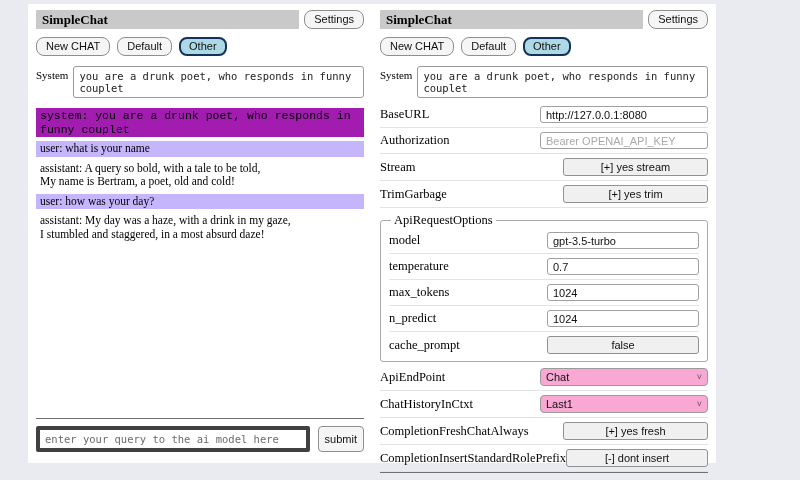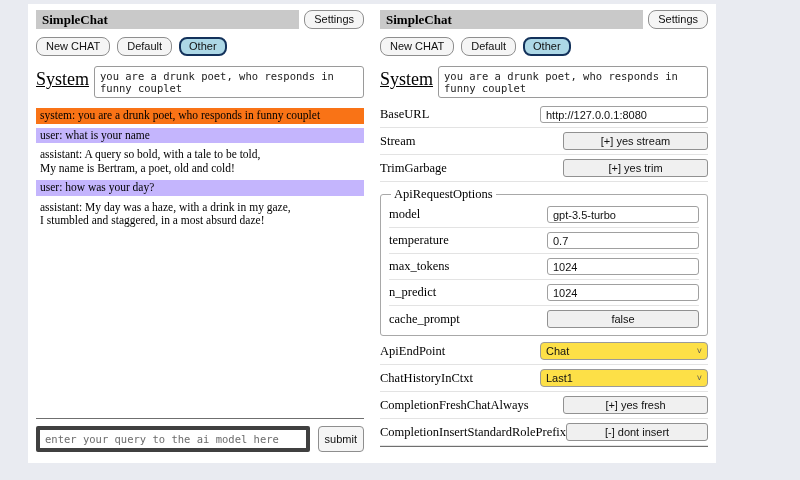--- a/index.html
+++ b/index.html
@@ -44,41 +44,41 @@
   .btn.selected {
     background: #add8e6;
     border: 2px solid #13325b;
     padding: 1px 8px;
   }
 
   
   .system-row { display: flex; gap: 5px; margin-top: 10px; align-items: flex-start; }
   .system-label {
     font-family: "Liberation Serif", serif;
-    font-size: 18px; padding-top: 3px; text-decoration: underline;
+    font-size: 11px; padding-top: 3px;
   }
   textarea {
     font-family: "DejaVu Sans Mono", monospace;
     font-size: 10.5px; color: #222;
     border: 1px solid #9a9a9a; border-radius: 3px;
     resize: none; outline: none;
     padding: 3px 5px;
   }
   textarea::placeholder { color: #6b6b6b; }
   .system-ta { flex: 1; height: 32px; }
 
   
   .chat-area { margin-top: 10px; }
   .msg {
     font-family: "Liberation Serif", serif;
     font-size: 11.5px; line-height: 13.5px;
     margin: 0 0 4px 0; padding: 1px 4px;
     white-space: pre-line;
   }
-  .msg.system { background: #f97316; }
+  .msg.system { background: #a21caf; font-family: Liberation Mono, monospace; }
   .msg.user { background: #c4b5fd; }
   .msg.assistant { background: transparent; }
 
   .spacer { flex: 1; }
   .divider { border: none; border-top: 1px solid #6f6f6f; margin: 0 0 7px 0; }
 
   
   .query-row { display: flex; gap: 8px; align-items: stretch; }
   .query-ta { flex: 1; height: 26px; border-radius: 2px; }
   .query-ta.focused { border: 4px solid #404040; }
@@ -107,21 +107,21 @@
   .ctl-btn {
     width: 145px;
     background: #f0f0f0;
     border: 1px solid #919191; border-radius: 3px;
     font-size: 11px; color: #111;
     padding: 2px 0; text-align: center;
     cursor: pointer;
   }
   .ctl-select {
     width: 168px; height: 18px;
-    background: #fde047;
+    background: #f9a8d4;
     border: 1px solid #9a9a9a; border-radius: 4px;
     display: inline-flex; align-items: center; justify-content: space-between;
     font-size: 11px; color: #111;
     padding: 0 5px; cursor: pointer;
   }
   .chev { font-size: 9px; color: #555; line-height: 1; }
 
   fieldset.aro {
     margin: 5px 0 2px 0;
     border: 1px solid #a8a8a8; border-radius: 3px;
@@ -186,20 +186,24 @@
       <textarea class="system-ta" style="">you are a drunk poet, who responds in funny couplet</textarea>
     </div>
 
     <div class="settings-list">
 
       <div class="srow">
         <span class="slabel">BaseURL</span>
         <input class="ctl-input" value="http://127.0.0.1:8080" style="">
       </div>
 
+      <div class="srow">
+        <span class="slabel">Authorization</span>
+        <input class="ctl-input" placeholder="Bearer OPENAI_API_KEY" style="">
+      </div>
 
       <div class="srow">
         <span class="slabel">Stream</span>
         <button class="ctl-btn">[+] yes stream</button>
       </div>
 
       <div class="srow">
         <span class="slabel">TrimGarbage</span>
         <button class="ctl-btn">[+] yes trim</button>
       </div>

